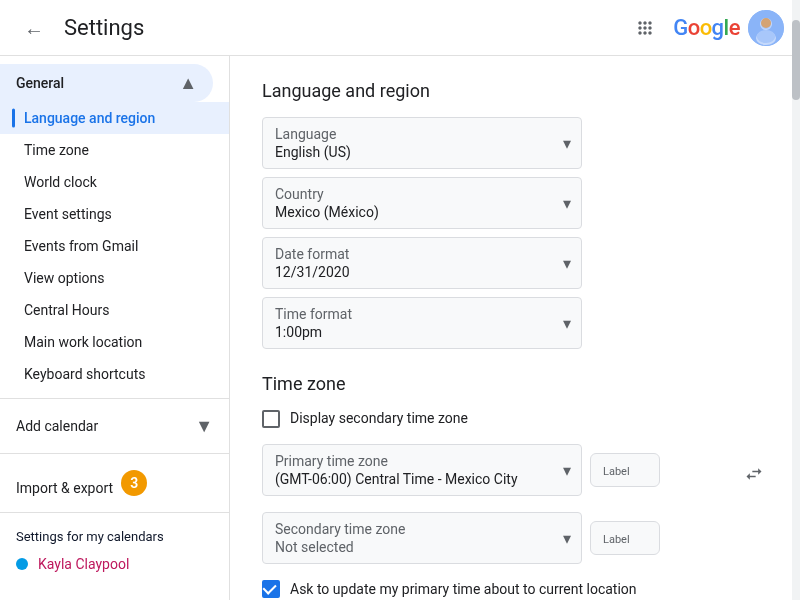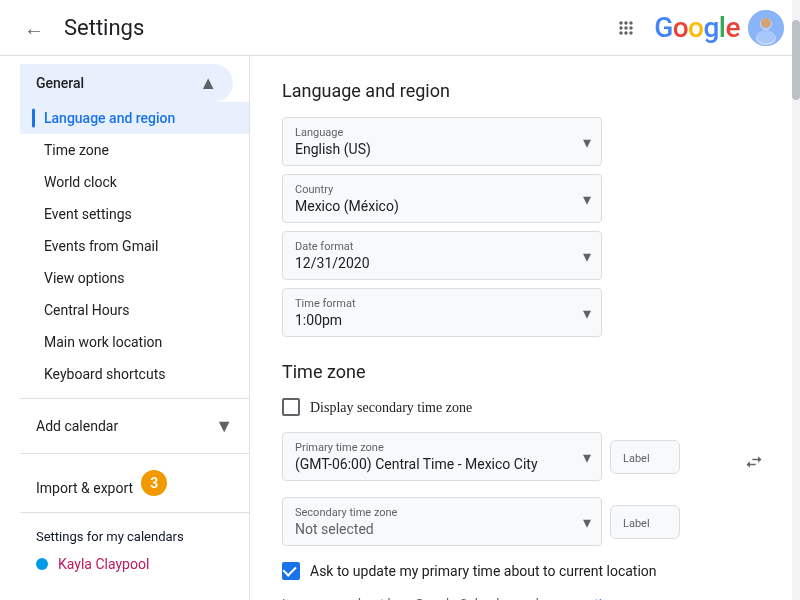--- a/index.html
+++ b/index.html
@@ -54,21 +54,21 @@
       height: 40px;
       display: flex;
       align-items: center;
       justify-content: center;
       border-radius: 50%;
       cursor: pointer;
       color: #5f6368;
       font-size: 20px;
     }
     .google-logo {
-      font-size: 28px;
+      font-size: 22px;
       font-weight: 500;
       letter-spacing: -0.5px;
     }
     .google-logo span:nth-child(1) { color: #4285f4; }
     .google-logo span:nth-child(2) { color: #ea4335; }
     .google-logo span:nth-child(3) { color: #fbbc04; }
     .google-logo span:nth-child(4) { color: #4285f4; }
     .google-logo span:nth-child(5) { color: #34a853; }
     .google-logo span:nth-child(6) { color: #ea4335; }
     .avatar {
@@ -84,21 +84,20 @@
     }
     .avatar svg {
       width: 36px;
       height: 36px;
     }
 
     
     .layout {
       display: flex;
       height: calc(600px - 56px);
-      padding-left: 20px;
     }
 
     
     .sidebar {
       width: 230px;
       min-width: 230px;
       overflow-y: auto;
       padding: 8px 0;
       border-right: 1px solid #e0e0e0;
     }
@@ -237,21 +236,21 @@
       border-radius: 4px;
       padding: 8px 12px;
       background: #f8f9fa;
       cursor: pointer;
       display: flex;
       flex-direction: column;
       position: relative;
       margin-bottom: 8px;
     }
     .field-label {
-      font-size: 11px;
+      font-size: 14px;
       color: #5f6368;
       margin-bottom: 2px;
     }
     .field-value {
       font-size: 14px;
       color: #202124;
     }
     .field-arrow {
       position: absolute;
       right: 10px;
@@ -260,24 +259,23 @@
       color: #5f6368;
       font-size: 16px;
     }
 
     
     .timezone-section {
       margin-top: 24px;
     }
     .checkbox-row {
       display: flex;
-      align-items: flex-end;
+      align-items: flex-start;
       gap: 10px;
       margin-bottom: 16px;
-      font-family: Liberation Serif, serif;
     }
     .checkbox-box {
       width: 18px;
       height: 18px;
       border: 2px solid #5f6368;
       border-radius: 2px;
       flex-shrink: 0;
       display: flex;
       align-items: center;
       justify-content: center;

